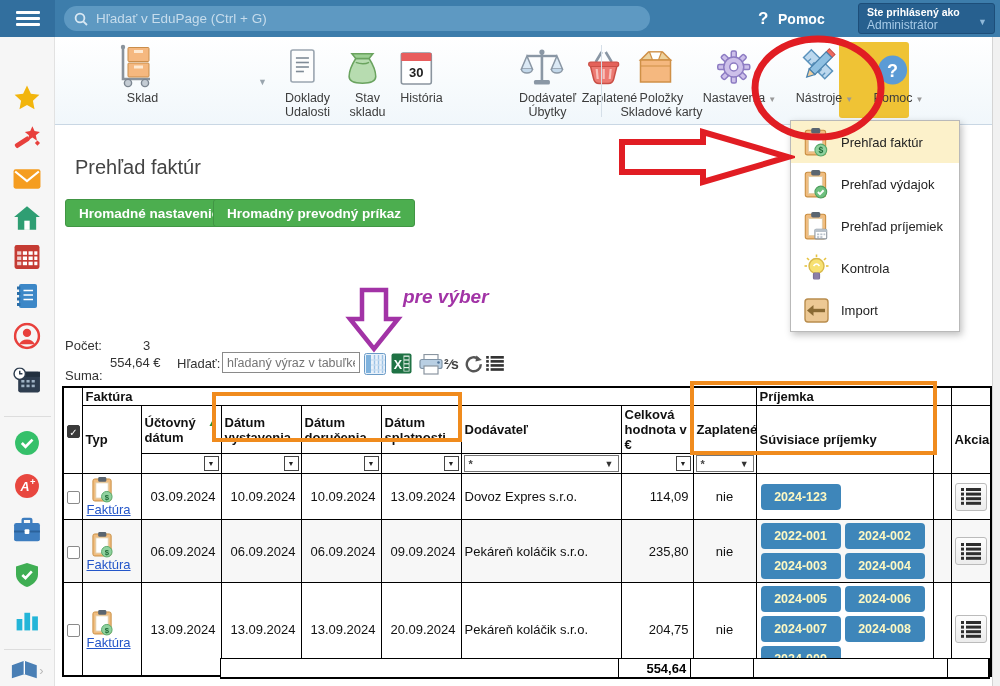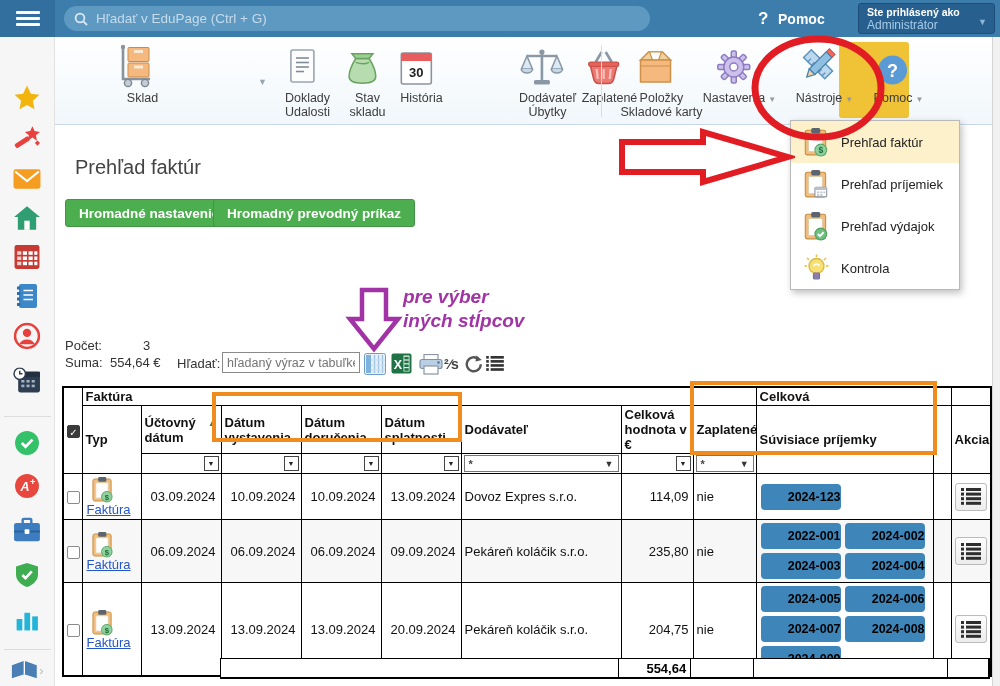--- a/index.html
+++ b/index.html
@@ -80,28 +80,28 @@
   .sortwrap { position:relative; display:block; }
   .sort { position:absolute; right:0; top:0; color:#2e8f2e; font-size:10px; }
   .fr { display:flex; justify-content:flex-end; }
   .fbtn { width:15px; height:15px; border:1px solid #444; background:#fff; display:inline-flex; align-items:center; justify-content:center; font-size:7px; color:#222; cursor:pointer; }
   .fsel { display:flex; justify-content:space-between; align-items:center; border:1px solid #767676; background:#fff; height:17px; padding:0 4px; font-size:11px; color:#444; cursor:pointer; }
   .fsel .chev { font-size:9px; color:#333; }
   .tbl td { padding:1px 3px; vertical-align:middle; background:#fff; }
   .tbl tr.alt td { background:#f7f7f7; }
   .c-date { text-align:right; padding-right:5px !important; }
   .c-val { text-align:right; padding-right:4px !important; }
-  .c-paid { text-align:left; }
+  .c-paid { text-align:center; }
   .c-sup { text-align:left; }
   .c-check { text-align:center; }
   .c-typ { padding:2px 4px !important; vertical-align:middle; }
   .clipwrap { display:block; margin-left:4px; height:26px; }
   .flink { color:#2456c9; font-size:13px; text-decoration:underline; }
   .bwrap { display:flex; flex-wrap:wrap; gap:4px; padding:2px 1px; }
-  .badge { background:#3e86ba; color:#000000; font-size:12.5px; font-weight:bold; border-radius:4px; padding:6px 0; width:80px; text-align:right; cursor:pointer; }
+  .badge { background:#3e86ba; color:#fef9c3; font-size:12.5px; font-weight:bold; border-radius:4px; padding:6px 0; width:80px; text-align:center; cursor:pointer; }
   .c-act { text-align:center; }
   .actbtn { display:inline-flex; align-items:center; justify-content:center; width:32px; height:28px; background:linear-gradient(#fdfdfd,#ececec); border:1px solid #bbb; border-radius:3px; cursor:pointer; }
   .tfoot { position:absolute; left:220px; top:658px; width:770px; height:21px; display:flex; border:1px solid #000; border-bottom-width:2px; border-right-width:2px; background:#fff; z-index:6; }
   .fcell { border-right:1px solid #000; height:100%; }
   .fcell:last-child { border-right:none; }
   .f1 { width:400px; } .f2 { width:72px; font-size:13px; font-weight:bold; text-align:right; padding:2px 4px; }
   .f3 { width:63px; } .f4 { width:195px; } .f5 { width:40px; }
 
   
   .hlbox { position:absolute; border:4px solid #f08b1d; z-index:20; pointer-events:none; }
@@ -451,29 +451,28 @@
     </div>
   </div>
 
   <div class="main"></div>
   <div class="page-title">Prehľad faktúr</div>
   <button class="gbtn gbtn1">Hromadné nastavenie</button>
   <button class="gbtn gbtn2">Hromadný prevodný príkaz</button>
 
   <div class="anno-text">
       <div>pre výber</div>
-      <div>iných stĺpcov</div>
     </div>
   <svg class="anno-arrow" style="left:344px; top:287px" width="60" height="68" viewBox="0 0 60 68">
       <polygon points="18,3 42,3 42,32 54,32 30,62 6,32 18,32" fill="none" stroke="#a233a6" stroke-width="4.5" stroke-linejoin="miter"></polygon>
     </svg>
 
   <div class="statlbl" style="left:65px; top:338px">Počet:</div>
   <div class="statval" style="left:143px; top:338px">3</div>
-  <div class="statlbl" style="left:65px; top:355px">Suma:</div>
+  <div class="statlbl" style="left:65px; top:368px">Suma:</div>
   <div class="statval" style="left:110px; top:355px">554,64 €</div>
   <div class="statlbl" style="left:177px; top:356px">Hľadať:</div>
   <input class="tsearch" type="text" placeholder="hľadaný výraz v tabuľke" style="">
 
   <div class="ticon" style="left:364px"><svg width="22" height="22" viewBox="0 0 22 22">
         <rect x="0.5" y="0.5" width="21" height="21" rx="2" fill="#e8f1fa" stroke="#6b9bc6"></rect>
         <rect x="2" y="2" width="5" height="18" fill="#7fb2dd"></rect>
         <g stroke="#9cc3e6" stroke-width="1.4">
           <line x1="10.5" y1="2" x2="10.5" y2="20"></line>
           <line x1="14.5" y1="2" x2="14.5" y2="20"></line>
@@ -534,21 +533,21 @@
           <col style="width:63px">
           <col style="width:177px">
           <col style="width:18px">
           <col style="width:40px">
         </colgroup>
       <thead>
         <tr class="grp">
           <th rowspan="3" class="c-check"><span class="cb cb-on">✓</span></th>
           <th colspan="7">Faktúra</th>
           <th></th>
-          <th colspan="2">Celková</th>
+          <th colspan="2">Príjemka</th>
           <th></th>
         </tr>
         <tr class="hdr">
           <th rowspan="2">Typ</th>
           <th>
               <span class="sortwrap"><span>Účtovný dátum</span><span class="sort">▲</span></span>
             </th>
           <th>Dátum vystavenia</th>
           <th>Dátum doručenia</th>
           <th>Dátum splatnosti</th>
@@ -741,44 +740,44 @@
           </svg>
         </span>
       <span class="mlabel">Prehľad faktúr</span>
     </div>
     <div class="menu-item">
       <span class="mic">
           <svg width="26" height="30" viewBox="0 0 24 28">
             <rect x="2" y="3" width="19" height="23" rx="2" fill="#f0bd80" stroke="#c98d3f"></rect>
             <rect x="5" y="7" width="13" height="16" fill="#fff" stroke="#e3cda6"></rect>
             <rect x="7.5" y="1" width="8.5" height="5" rx="1.5" fill="#5a6570"></rect>
+            <circle cx="16.5" cy="21.5" r="5.5" fill="#6fc07f" stroke="#4d9e5d"></circle>
+            <path d="M13.8,21.5 l1.9,1.9 l3.4,-3.6" stroke="#fff" stroke-width="1.8" fill="none"></path>
+          </svg>
+        </span>
+      <span class="mlabel">Prehľad výdajok</span>
+    </div>
+    <div class="menu-item">
+      <span class="mic">
+          <svg width="26" height="30" viewBox="0 0 24 28">
+            <rect x="2" y="3" width="19" height="23" rx="2" fill="#f0bd80" stroke="#c98d3f"></rect>
+            <rect x="5" y="7" width="13" height="16" fill="#fff" stroke="#e3cda6"></rect>
+            <rect x="7.5" y="1" width="8.5" height="5" rx="1.5" fill="#5a6570"></rect>
             <rect x="11" y="17" width="11" height="9" rx="1" fill="#fff" stroke="#8a949e"></rect>
             <rect x="11" y="17" width="11" height="2.6" fill="#b9c2cb"></rect>
             <g fill="#b9c2cb">
               <rect x="13" y="21" width="2" height="1.6"></rect>
               <rect x="16" y="21" width="2" height="1.6"></rect>
               <rect x="19" y="21" width="1.6" height="1.6"></rect>
               <rect x="13" y="23.5" width="2" height="1.6"></rect>
               <rect x="16" y="23.5" width="2" height="1.6"></rect>
             </g>
           </svg>
         </span>
       <span class="mlabel">Prehľad príjemiek</span>
-    </div>
-    <div class="menu-item">
-      <span class="mic">
-          <svg width="26" height="30" viewBox="0 0 24 28">
-            <rect x="2" y="3" width="19" height="23" rx="2" fill="#f0bd80" stroke="#c98d3f"></rect>
-            <rect x="5" y="7" width="13" height="16" fill="#fff" stroke="#e3cda6"></rect>
-            <rect x="7.5" y="1" width="8.5" height="5" rx="1.5" fill="#5a6570"></rect>
-            <circle cx="16.5" cy="21.5" r="5.5" fill="#6fc07f" stroke="#4d9e5d"></circle>
-            <path d="M13.8,21.5 l1.9,1.9 l3.4,-3.6" stroke="#fff" stroke-width="1.8" fill="none"></path>
-          </svg>
-        </span>
-      <span class="mlabel">Prehľad výdajok</span>
     </div>
     <div class="menu-item">
       <span class="mic">
           <svg width="27" height="29" viewBox="0 0 27 29">
             <g stroke="#e6c341" stroke-width="1.6">
               <line x1="13.5" y1="0.5" x2="13.5" y2="3"></line>
               <line x1="4" y1="4" x2="6" y2="6"></line>
               <line x1="23" y1="4" x2="21" y2="6"></line>
               <line x1="1.5" y1="12" x2="4" y2="12"></line>
               <line x1="25.5" y1="12" x2="23" y2="12"></line>
@@ -787,20 +786,30 @@
             <path d="M10.5,12 q3,-4 6,0" stroke="#fff" stroke-width="1.5" fill="none"></path>
             <rect x="10.5" y="19" width="6" height="6" rx="1" fill="#9b8eb5" stroke="#7c6f99" stroke-width="1.2"></rect>
             <g stroke="#7c6f99" stroke-width="1">
               <line x1="10.5" y1="21" x2="16.5" y2="21"></line>
               <line x1="10.5" y1="23" x2="16.5" y2="23"></line>
             </g>
           </svg>
         </span>
       <span class="mlabel">Kontrola</span>
     </div>
+    <div class="menu-item">
+      <span class="mic">
+          <svg width="27" height="27" viewBox="0 0 27 27">
+            <rect x="2" y="2" width="23" height="23" rx="3" fill="#ecc894" stroke="#b98d4e" stroke-width="1.4"></rect>
+            <line x1="22" y1="13.5" x2="9" y2="13.5" stroke="#8a6a33" stroke-width="3.4"></line>
+            <polygon points="10.5,8 10.5,19 4,13.5" fill="#8a6a33"></polygon>
+          </svg>
+        </span>
+      <span class="mlabel">Import</span>
+    </div>
   </div>
 
   <svg class="red-circle" style="left:748px; top:33px; z-index:40" width="140" height="110" viewBox="0 0 140 110">
       <ellipse cx="70" cy="55" rx="63" ry="49" fill="none" stroke="#e11d23" stroke-width="7"></ellipse>
     </svg>
   <svg class="red-arrow" style="left:615px; top:126px; z-index:40" width="180" height="62" viewBox="0 0 180 62">
       <polygon points="7,16 88,16 88,6 173,31 88,56 88,46 7,46" fill="none" stroke="#e11d23" stroke-width="6" stroke-linejoin="miter"></polygon>
     </svg>
   <div class="hlbox hl-dates"></div>
   <div class="hlbox hl-paid"></div>

